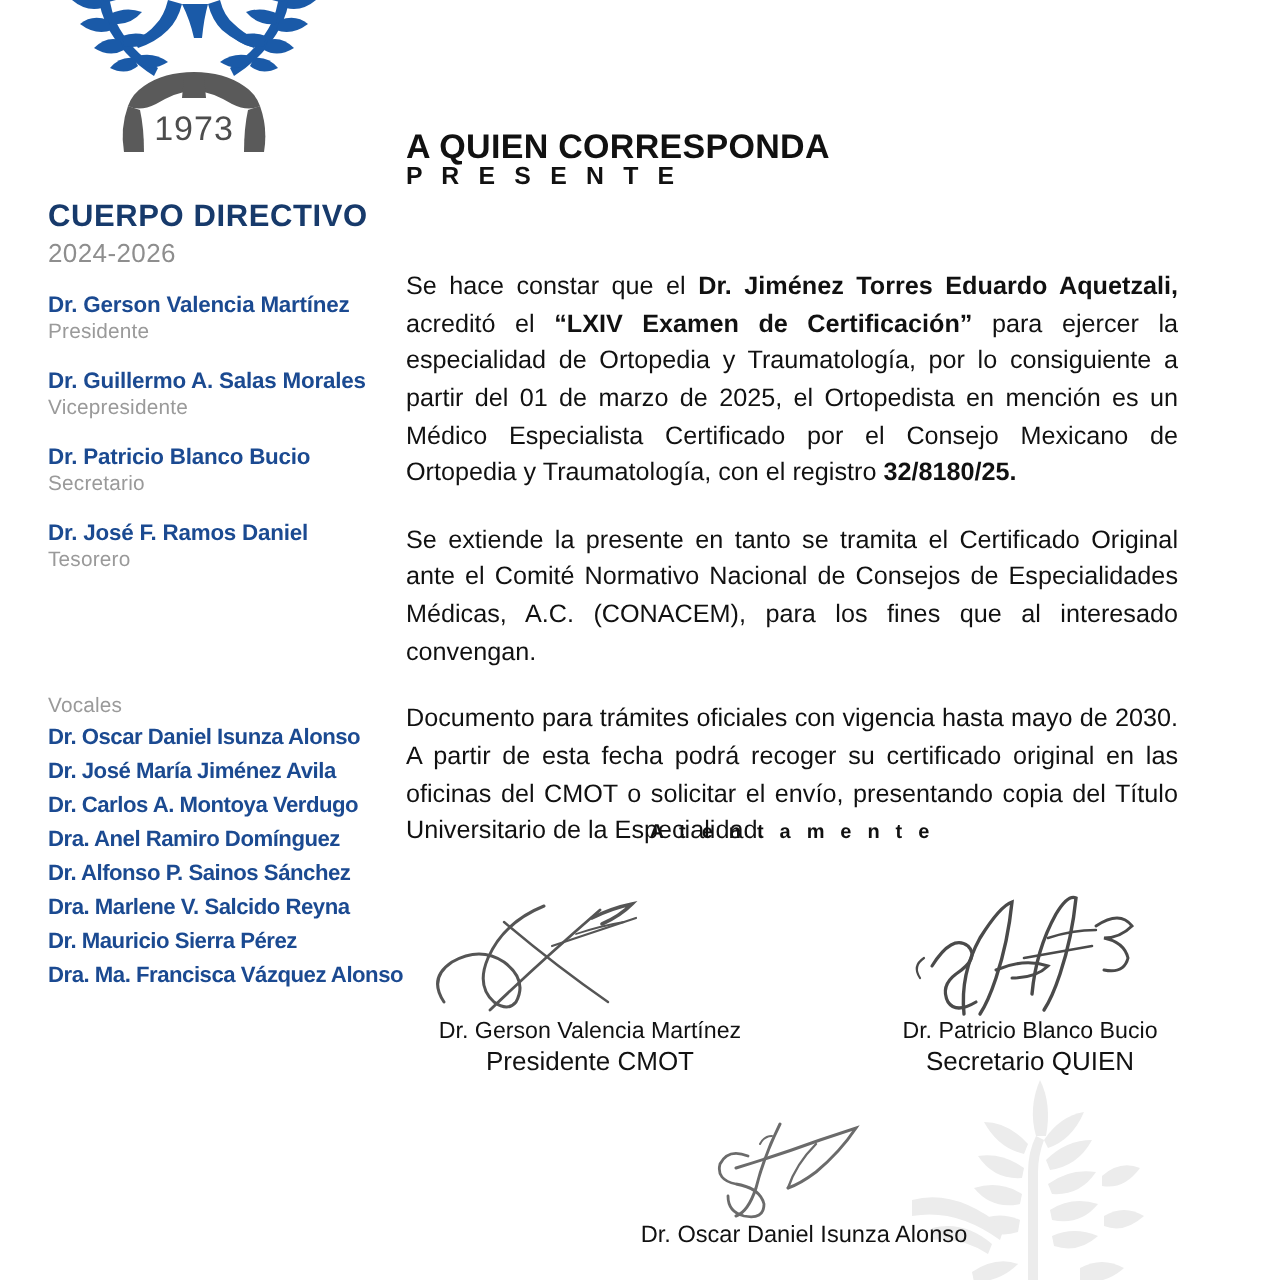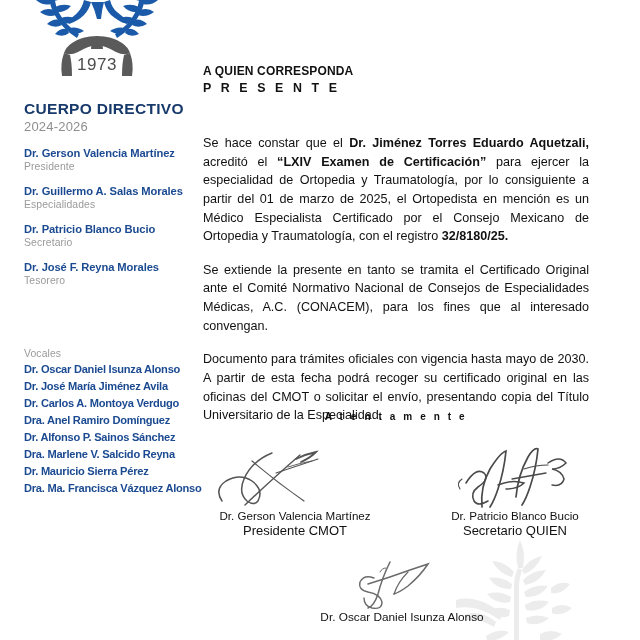--- a/index.html
+++ b/index.html
@@ -110,21 +110,21 @@
     position:absolute;
     left:203px;
     top:0;
     width:400px;
   }
 
   .addressee {
     position:absolute;
     left:0;
     top:64px;
-    font-size:12px;
+    font-size:17px;
     font-weight:bold;
     letter-spacing:.15px;
     color:#111;
   }
   .presente {
     position:absolute;
     left:0;
     top:81px;
     font-size:12.4px;
     font-weight:bold;
@@ -283,28 +283,28 @@
     <div class="directive-title">CUERPO DIRECTIVO</div>
     <div class="directive-years">2024-2026</div>
 
     <div class="officers">
       <div class="officer">
         <div class="officer-name">Dr. Gerson Valencia Martínez</div>
         <div class="officer-role">Presidente</div>
       </div>
       <div class="officer">
         <div class="officer-name">Dr. Guillermo A. Salas Morales</div>
-        <div class="officer-role">Especialidades</div>
+        <div class="officer-role">Vicepresidente</div>
       </div>
       <div class="officer">
         <div class="officer-name">Dr. Patricio Blanco Bucio</div>
         <div class="officer-role">Secretario</div>
       </div>
       <div class="officer">
-        <div class="officer-name">Dr. José F. Reyna Morales</div>
+        <div class="officer-name">Dr. José F. Ramos Daniel</div>
         <div class="officer-role">Tesorero</div>
       </div>
     </div>
 
     <div class="vocales-wrap">
       <div class="vocales-label">Vocales</div>
       <div class="vocal-name">Dr. Oscar Daniel Isunza Alonso</div>
       <div class="vocal-name">Dr. José María Jiménez Avila</div>
       <div class="vocal-name">Dr. Carlos A. Montoya Verdugo</div>
       <div class="vocal-name">Dra. Anel Ramiro Domínguez</div>

